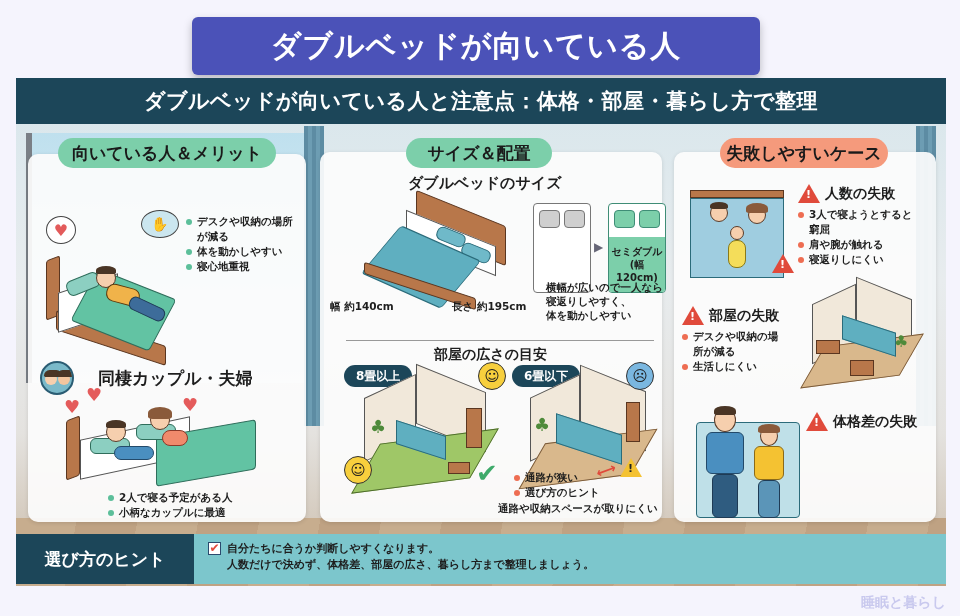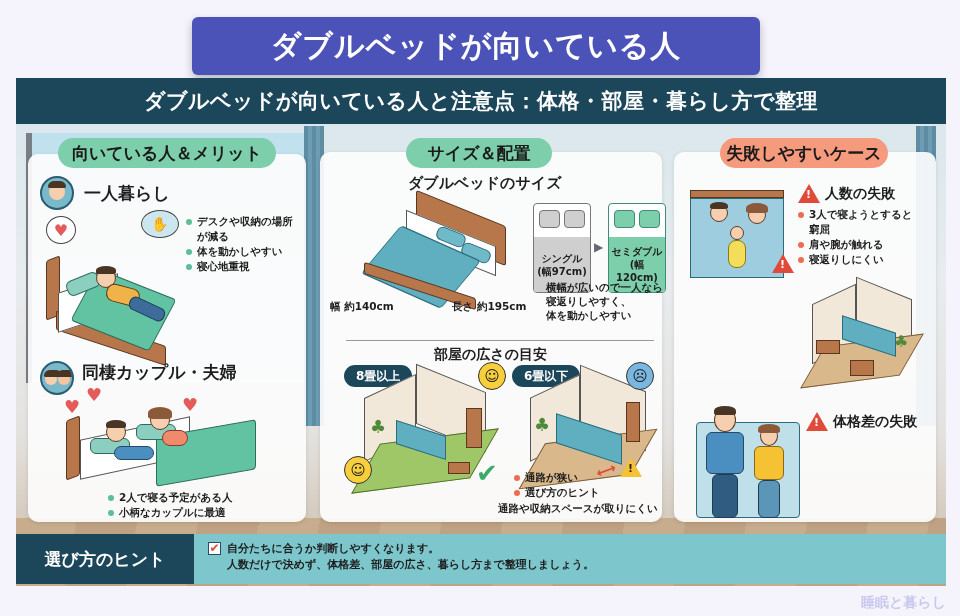--- a/index.html
+++ b/index.html
@@ -154,28 +154,20 @@
 
   <div class="header-bar">
     <span>ダブルベッドが向いている人と注意点：体格・部屋・暮らし方で整理</span>
   </div>
 
   <div class="panel" style="left:12px; top:76px; width:278px; height:368px;"></div>
   <div class="pill green" style="left:42px; top:60px; width:218px;">
     <span>向いている人＆メリット</span>
   </div>
 
-  <div class="abs" style="left:24px; top:98px;">
-    <div style="display:flex; align-items:center; gap:10px;">
-      <div class="avatar">
-          <div class="face"></div>
-        </div>
-      <span class="sub-title">一人暮らし</span>
-    </div>
-  </div>
   <div class="bubble abs" style="left:30px; top:138px;">♥</div>
   <div class="bubble abs" style="left:125px; top:132px; width:38px; background:#cbe6ef; color:#333; font-size:14px;">✋</div>
 
   <div class="bed-iso" style="left:30px; top:170px; width:130px; height:110px;">
     <div class="bed-frame" style="left:0; top:10px; width:14px; height:60px; transform:skewY(-22deg);"></div>
     <div class="bed-frame" style="left:10px; top:80px; width:110px; height:20px; transform:skewY(18deg);"></div>
     <div class="bed-white" style="left:12px; top:35px; width:60px; height:40px; transform:skewY(-18deg);"></div>
     <div class="bed-sheet" style="left:30px; top:36px; width:95px; height:52px; transform:skewX(-28deg) skewY(18deg);"></div>
     <div class="bed-pillow" style="left:20px; top:28px; width:34px; height:16px; transform:rotate(-22deg);"></div>
     <div class="person-head" style="left:50px; top:20px; width:20px; height:20px;"></div>
@@ -184,21 +176,21 @@
     <div class="person-legs" style="left:82px; top:54px; width:38px; height:14px; transform:rotate(25deg);"></div>
   </div>
 
   <ul class="bul g abs" style="left:170px; top:136px; width:110px;">
     <li>デスクや収納の場所が減る</li>
     <li>体を動かしやすい</li>
     <li>寝心地重視</li>
   </ul>
 
   <div class="abs" style="left:24px; top:283px;">
-    <div style="display:flex; align-items:flex-start; gap:8px;">
+    <div style="display:flex; align-items:center; gap:24px;">
       <div class="avatar" style="gap:1px;">
         <div class="face" style="width:12px; height:12px;"></div>
           <div class="face" style="width:12px; height:12px; background:#f4c59e;"></div>
       </div>
       <span class="sub-title">同棲カップル・夫婦</span>
     </div>
   </div>
   <div class="heart" style="left:48px; top:320px;">♥</div>
   <div class="heart" style="left:70px; top:308px;">♥</div>
   <div class="heart" style="left:166px; top:318px;">♥</div>
@@ -237,24 +229,20 @@
     <div class="bed-frame" style="left:8px; top:72px; width:112px; height:12px; transform:skewY(18deg);"></div>
   </div>
   <div class="abs" style="left:314px; top:222px; font-size:10.5px; font-weight:bold;">幅 約140cm</div>
   <div class="abs" style="left:436px; top:222px; font-size:10.5px; font-weight:bold;">長さ 約195cm</div>
 
   <div class="size-card single" style="left:517px; top:125px;">
     <div class="pillows">
         <span></span>
         <span></span>
       </div>
-    <div class="body">
-      <span>シングル</span>
-      <span>(幅97cm)</span>
-    </div>
   </div>
   <div class="abs" style="left:578px; top:162px; color:#667; font-size:12px;">▶</div>
   <div class="size-card semi" style="left:592px; top:125px; width:58px;">
     <div class="pillows">
         <span></span>
         <span></span>
       </div>
     <div class="body">
       <span>セミダブル</span>
       <span>(幅120cm)</span>
@@ -327,20 +315,30 @@
       <div class="warn-tri"></div>
       <span>人数の失敗</span>
     </div>
     <ul class="bul r" style="margin-top:4px; width:120px;">
       <li>3人で寝ようとすると窮屈</li>
       <li>肩や腕が触れる</li>
       <li>寝返りしにくい</li>
     </ul>
   </div>
 
+  <div class="abs" style="left:666px; top:228px;">
+    <div class="warn-head">
+      <div class="warn-tri"></div>
+      <span>部屋の失敗</span>
+    </div>
+    <ul class="bul r" style="margin-top:4px; width:100px;">
+      <li>デスクや収納の場所が減る</li>
+      <li>生活しにくい</li>
+    </ul>
+  </div>
   <div class="room" style="left:790px; top:210px; width:112px; height:100px;">
     <div style="position:absolute; left:6px; top:6px; width:44px; height:60px; background:#f1e8da; border:1.5px solid #555; transform:skewY(-25deg);"></div>
     <div style="position:absolute; left:50px; top:0; width:56px; height:56px; background:#f1e8da; border:1.5px solid #555; transform:skewY(22deg);"></div>
     <div style="position:absolute; left:10px; top:52px; width:92px; height:42px; background:#d9b88c; border:1.5px solid #7a5a3a; transform:skewX(-30deg) skewY(-8deg);"></div>
     <div style="position:absolute; left:36px; top:36px; width:54px; height:24px; background:#5fafc0; border:1.5px solid #2b6b7a; transform:skewY(18deg);"></div>
     <div style="position:absolute; left:10px; top:52px; width:24px; height:14px; background:#b8774a; border:1.5px solid #5a3620;"></div>
     <div style="position:absolute; left:44px; top:72px; width:24px; height:16px; background:#b8774a; border:1.5px solid #5a3620;"></div>
     <div style="position:absolute; left:88px; top:44px; color:#4e8a3a; font-size:16px;">♣</div>
   </div>
 

